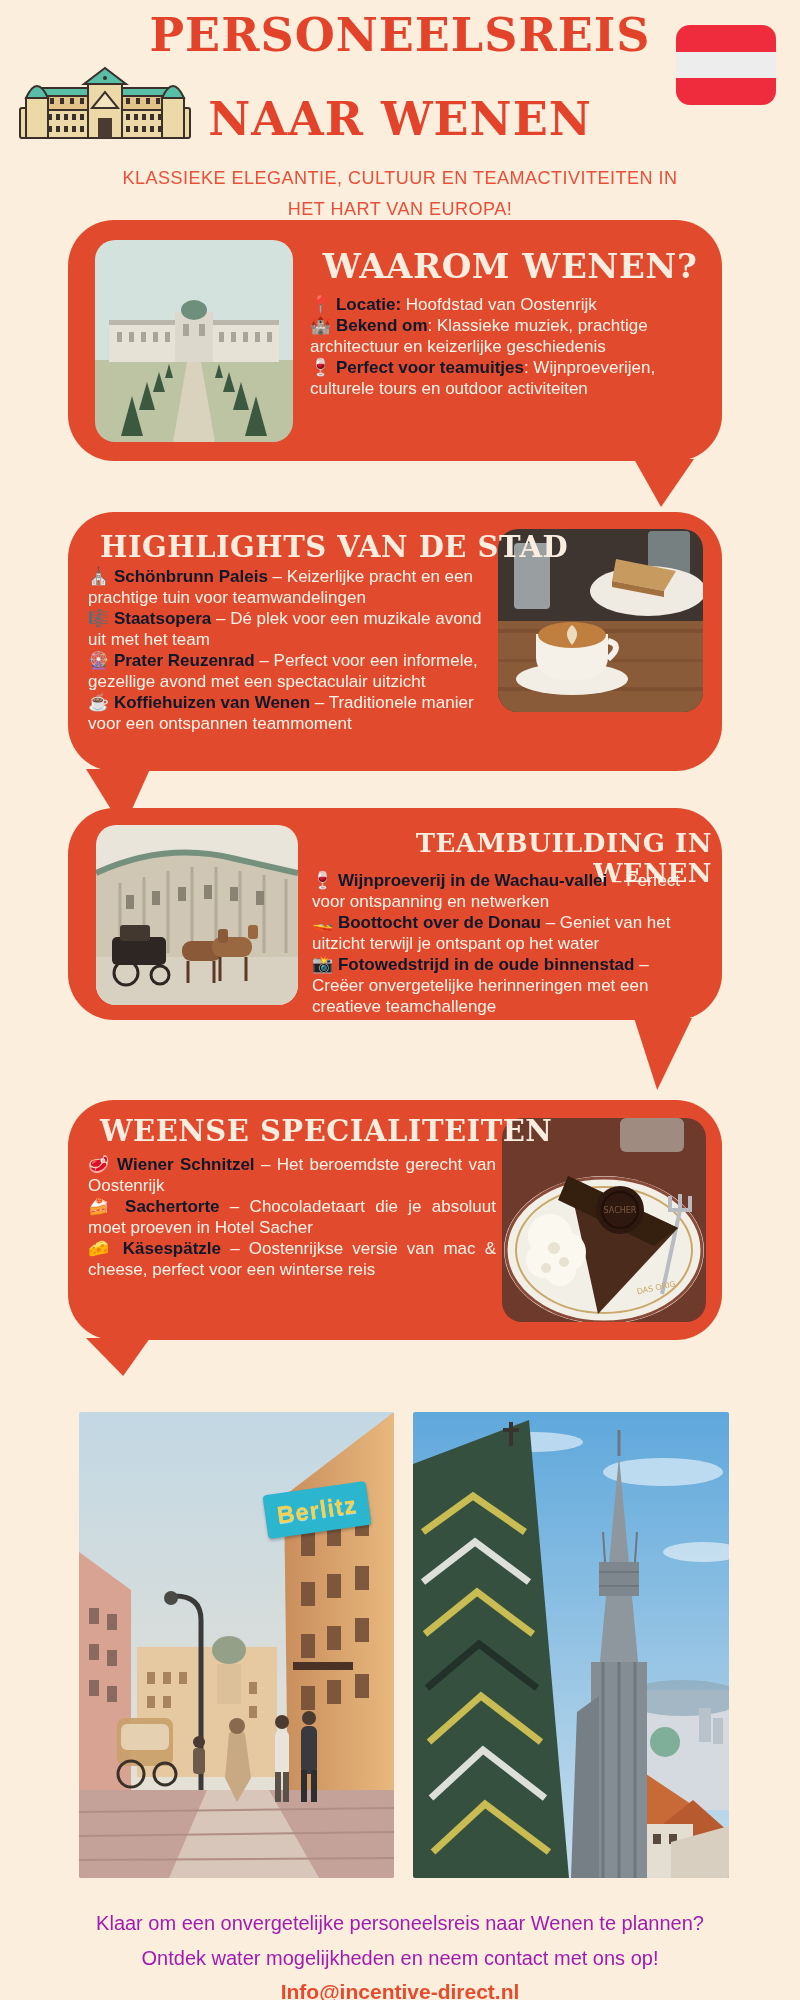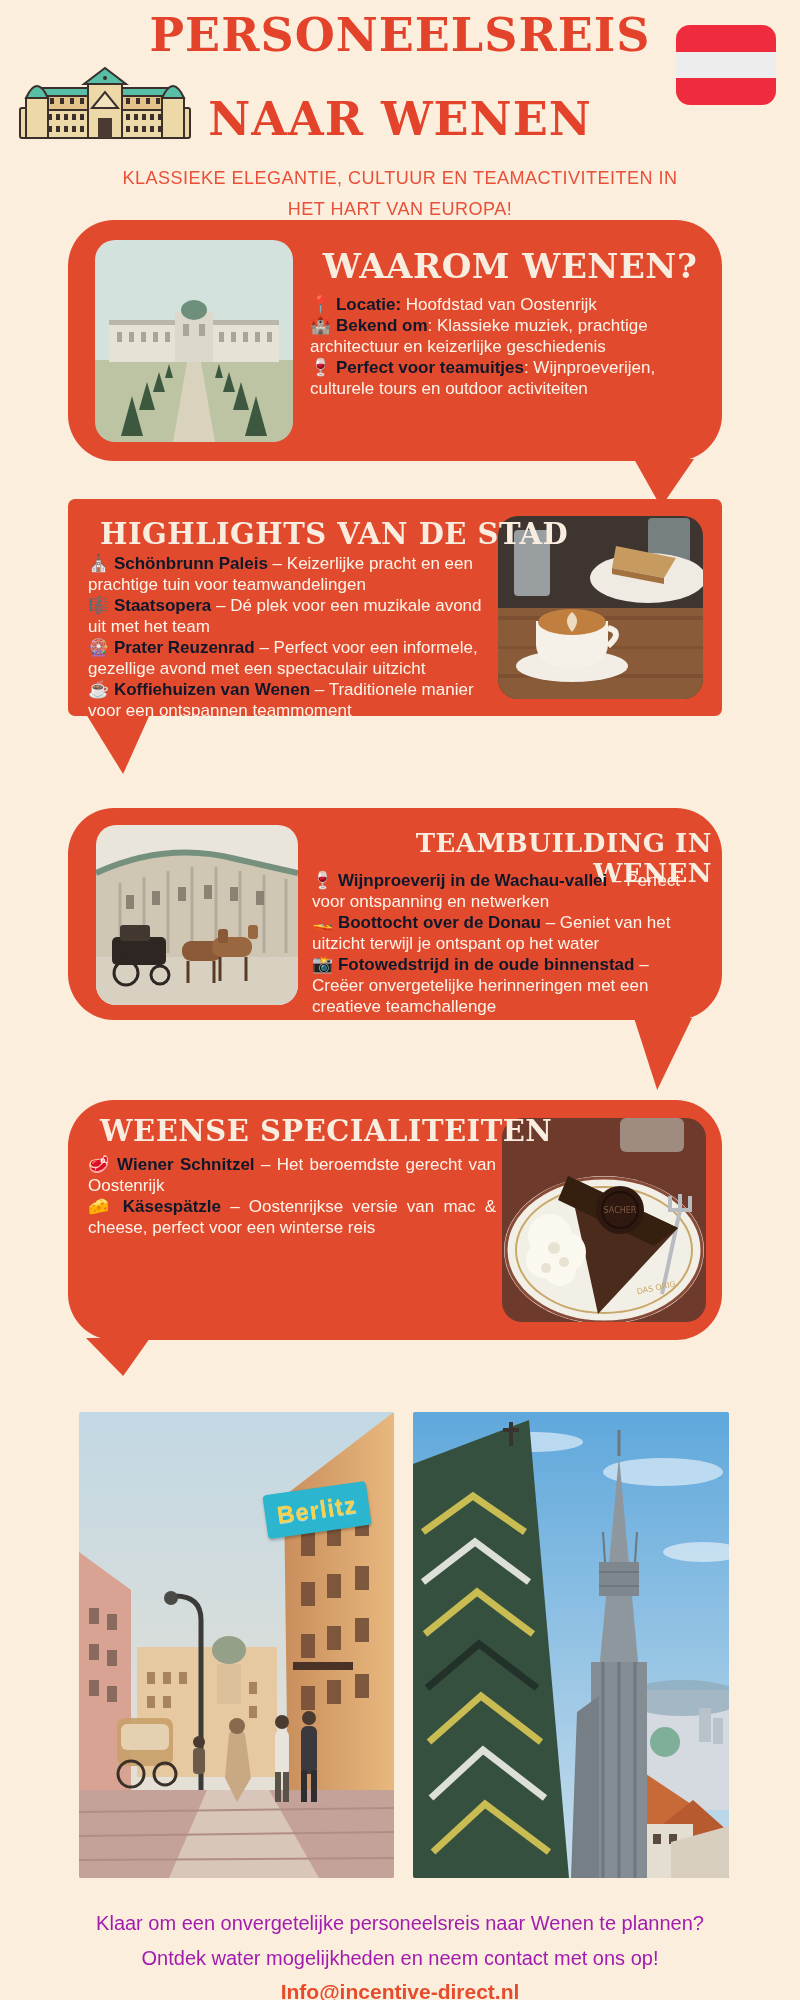--- a/index.html
+++ b/index.html
@@ -27,21 +27,21 @@
     border-radius:14px;overflow:hidden;
   }
   .flag .stripe{width:100%;height:33.34%;}
   .palace-wrap{position:absolute;left:14px;top:64px;width:182px;height:78px;}
   
   .card{
     position:absolute;left:68px;width:654px;
     background:#E24A2E;border-radius:46px;
   }
   #card1{top:220px;height:241px;}
-  #card2{top:499px;height:217px;border-radius:7px;}
+  #card2{top:512px;height:259px;}
   #card3{top:808px;height:212px;}
   #card4{top:1100px;height:240px;}
   .tail{position:absolute;top:100%;margin-top:-2px;background:#E24A2E;}
   .tail-r1{right:28px;width:60px;height:48px;clip-path:polygon(0 0,100% 0,45% 100%);}
   .tail-l2{left:18px;width:64px;height:60px;clip-path:polygon(0 0,100% 0,58% 100%);}
   .tail-r3{right:30px;width:58px;height:72px;clip-path:polygon(0 0,100% 0,40% 100%);}
   .tail-l4{left:18px;width:64px;height:38px;clip-path:polygon(0 0,100% 0,58% 100%);}
   .card-photo{position:absolute;border-radius:20px;overflow:hidden;}
   #card1 .card-photo{left:27px;top:20px;width:198px;height:202px;}
   #card2 .card-photo{left:430px;top:17px;width:205px;height:183px;}
@@ -311,20 +311,21 @@
         <circle cx="52" cy="130" r="6"></circle>
           <circle cx="44" cy="150" r="5"></circle>
           <circle cx="62" cy="144" r="5"></circle>
       </g>
       <text x="156" y="172" text-anchor="middle" font-size="8" fill="#C9A86A" transform="rotate(-12 156 172)" font-family="DejaVu Sans, sans-serif">DAS ORIG.</text>
     </svg>
   </div>
   <div class="card-title">WEENSE SPECIALITEITEN</div>
   <div class="facts">
     <div><span class="icon">🥩</span> <b>Wiener Schnitzel</b><span> – Het beroemdste gerecht van Oostenrijk</span></div>
+    <div><span class="icon">🍰</span> <b>Sachertorte</b><span> – Chocoladetaart die je absoluut moet proeven in Hotel Sacher</span></div>
     <div><span class="icon">🧀</span> <b>Käsespätzle</b><span> – Oostenrijkse versie van mac &amp; cheese, perfect voor een winterse reis</span></div>
   </div>
 </div>
 
 <div class="photo" id="photo-street">
   <svg width="315" height="466" viewBox="0 0 315 466">
     <defs>
       <linearGradient id="sky1" x1="0" y1="0" x2="0" y2="1">
         <stop offset="0" stop-color="#C2D8E4"></stop>
           <stop offset="1" stop-color="#EDE2D2"></stop>

